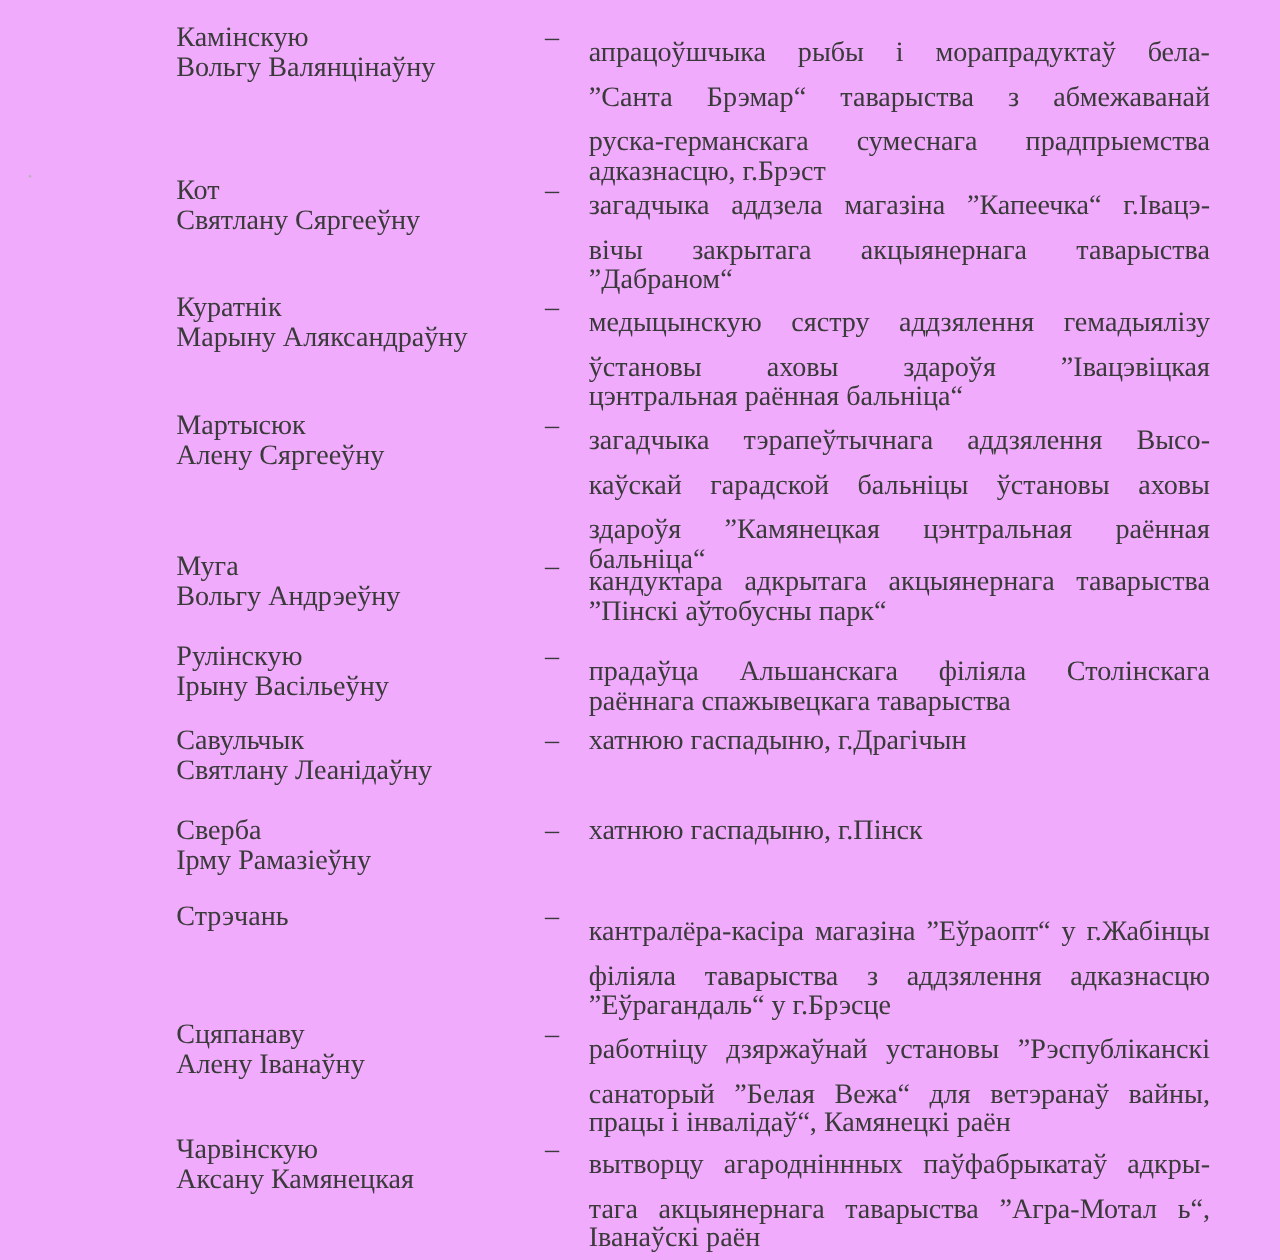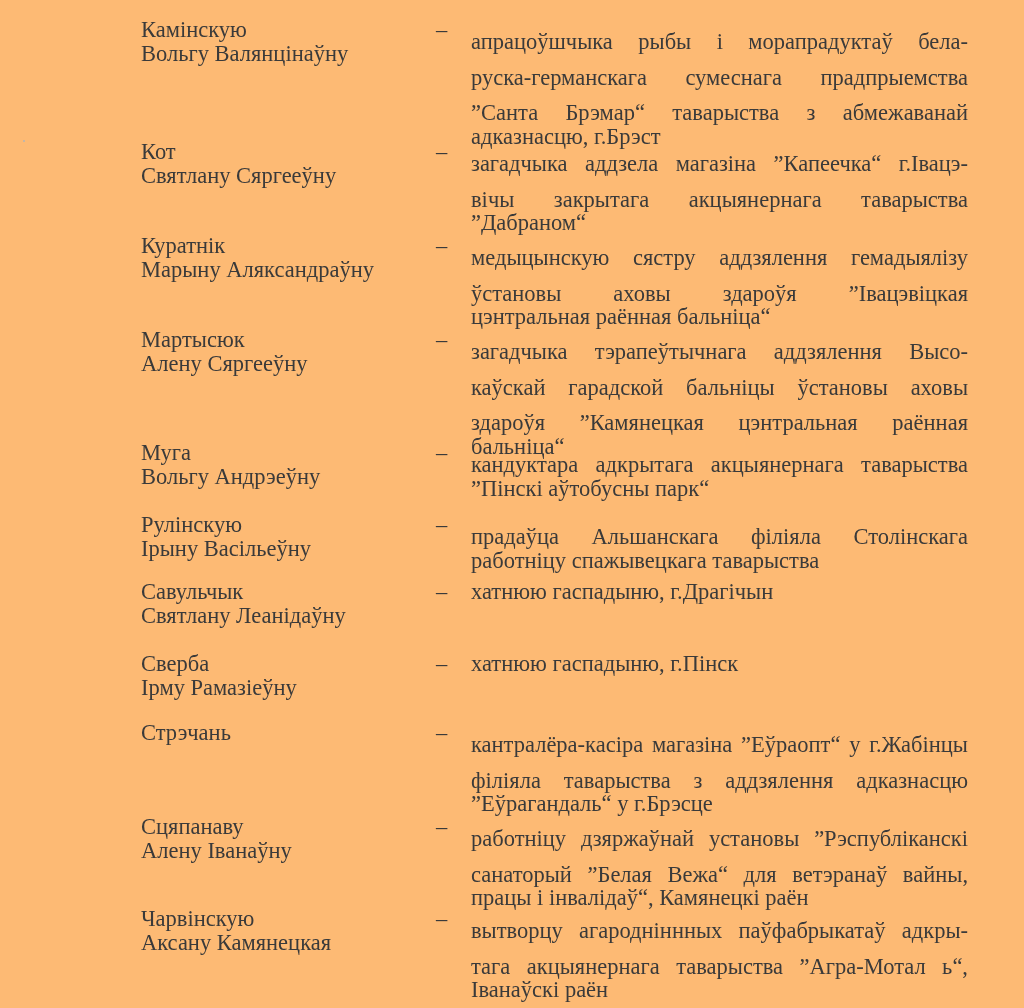--- a/index.html
+++ b/index.html
@@ -14,21 +14,21 @@
       overflow: hidden;
       font-family: "Liberation Serif", "DejaVu Serif", serif;
       color: #3a3a3a;
     }
     .page {
       position: absolute;
       left: 0;
       top: 0;
       width: 1024px;
       height: 1008px;
-      background: #fdba74;
+      background: #f0abfc;
     }
     .scan-speck {
       position: absolute;
       left: 23px;
       top: 140px;
       width: 2px;
       height: 2px;
       background: #b5b5b5;
       border-radius: 1px;
     }
@@ -80,22 +80,22 @@
   <div class="scan-speck"></div>
 
   <div class="entry" style="top:18px;">
     <div class="name">
       <span>Камінскую</span>
       <span>Вольгу Валянцінаўну</span>
     </div>
     <div class="dash">–</div>
     <div class="desc">
       <span class="just">апрацоўшчыка рыбы і морапрадуктаў бела-</span>
+      <span class="just">”Санта Брэмар“ таварыства з абмежаванай</span>
       <span class="just">руска-германскага сумеснага прадпрыемства</span>
-      <span class="just">”Санта Брэмар“ таварыства з абмежаванай</span>
       <span>адказнасцю, г.Брэст</span>
     </div>
   </div>
 
   <div class="entry" style="top:140px;">
     <div class="name">
       <span>Кот</span>
       <span>Святлану Сяргееўну</span>
     </div>
     <div class="dash">–</div>
@@ -146,21 +146,21 @@
   </div>
 
   <div class="entry" style="top:513px;">
     <div class="name">
       <span>Рулінскую</span>
       <span>Ірыну Васільеўну</span>
     </div>
     <div class="dash">–</div>
     <div class="desc">
       <span class="just">прадаўца Альшанскага філіяла Столінскага</span>
-      <span>работніцу спажывецкага таварыства</span>
+      <span>раённага спажывецкага таварыства</span>
     </div>
   </div>
 
   <div class="entry" style="top:580px;">
     <div class="name">
       <span>Савульчык</span>
       <span>Святлану Леанідаўну</span>
     </div>
     <div class="dash">–</div>
     <div class="desc">

